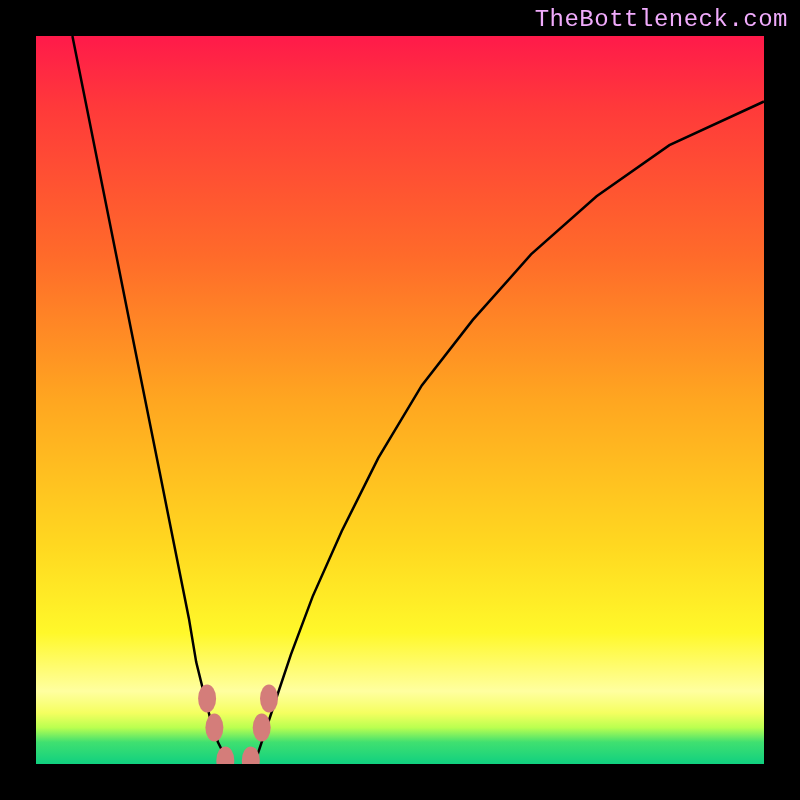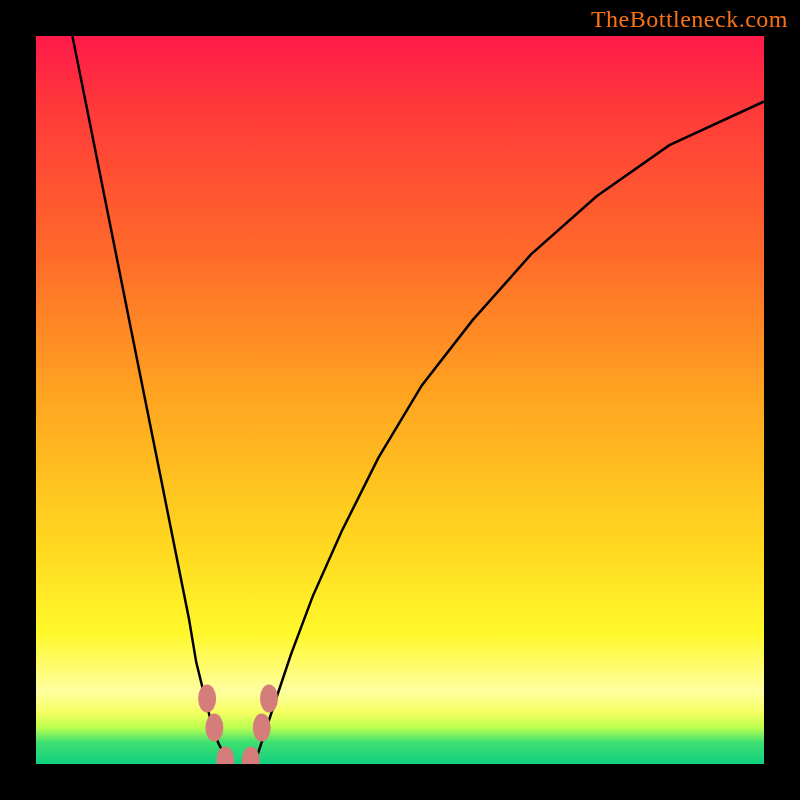--- a/index.html
+++ b/index.html
@@ -26,23 +26,23 @@
       #ffffa0 90%,
       #f4ff60 93%,
       #baff50 95%,
       #40e070 97%,
       #10d080 100%);
   }
   .watermark {
     position: absolute;
     top: 6px;
     right: 12px;
-    font-family: Liberation Serif, serif;
+    font-family: Liberation Mono, monospace;
     font-size: 24px;
-    color: #f97316;
+    color: #f0abfc;
     letter-spacing: 0.5px;
   }
   svg.curves {
     position: absolute;
     left: 0;
     top: 0;
     width: 728px;
     height: 728px;
   }
   .curve {

